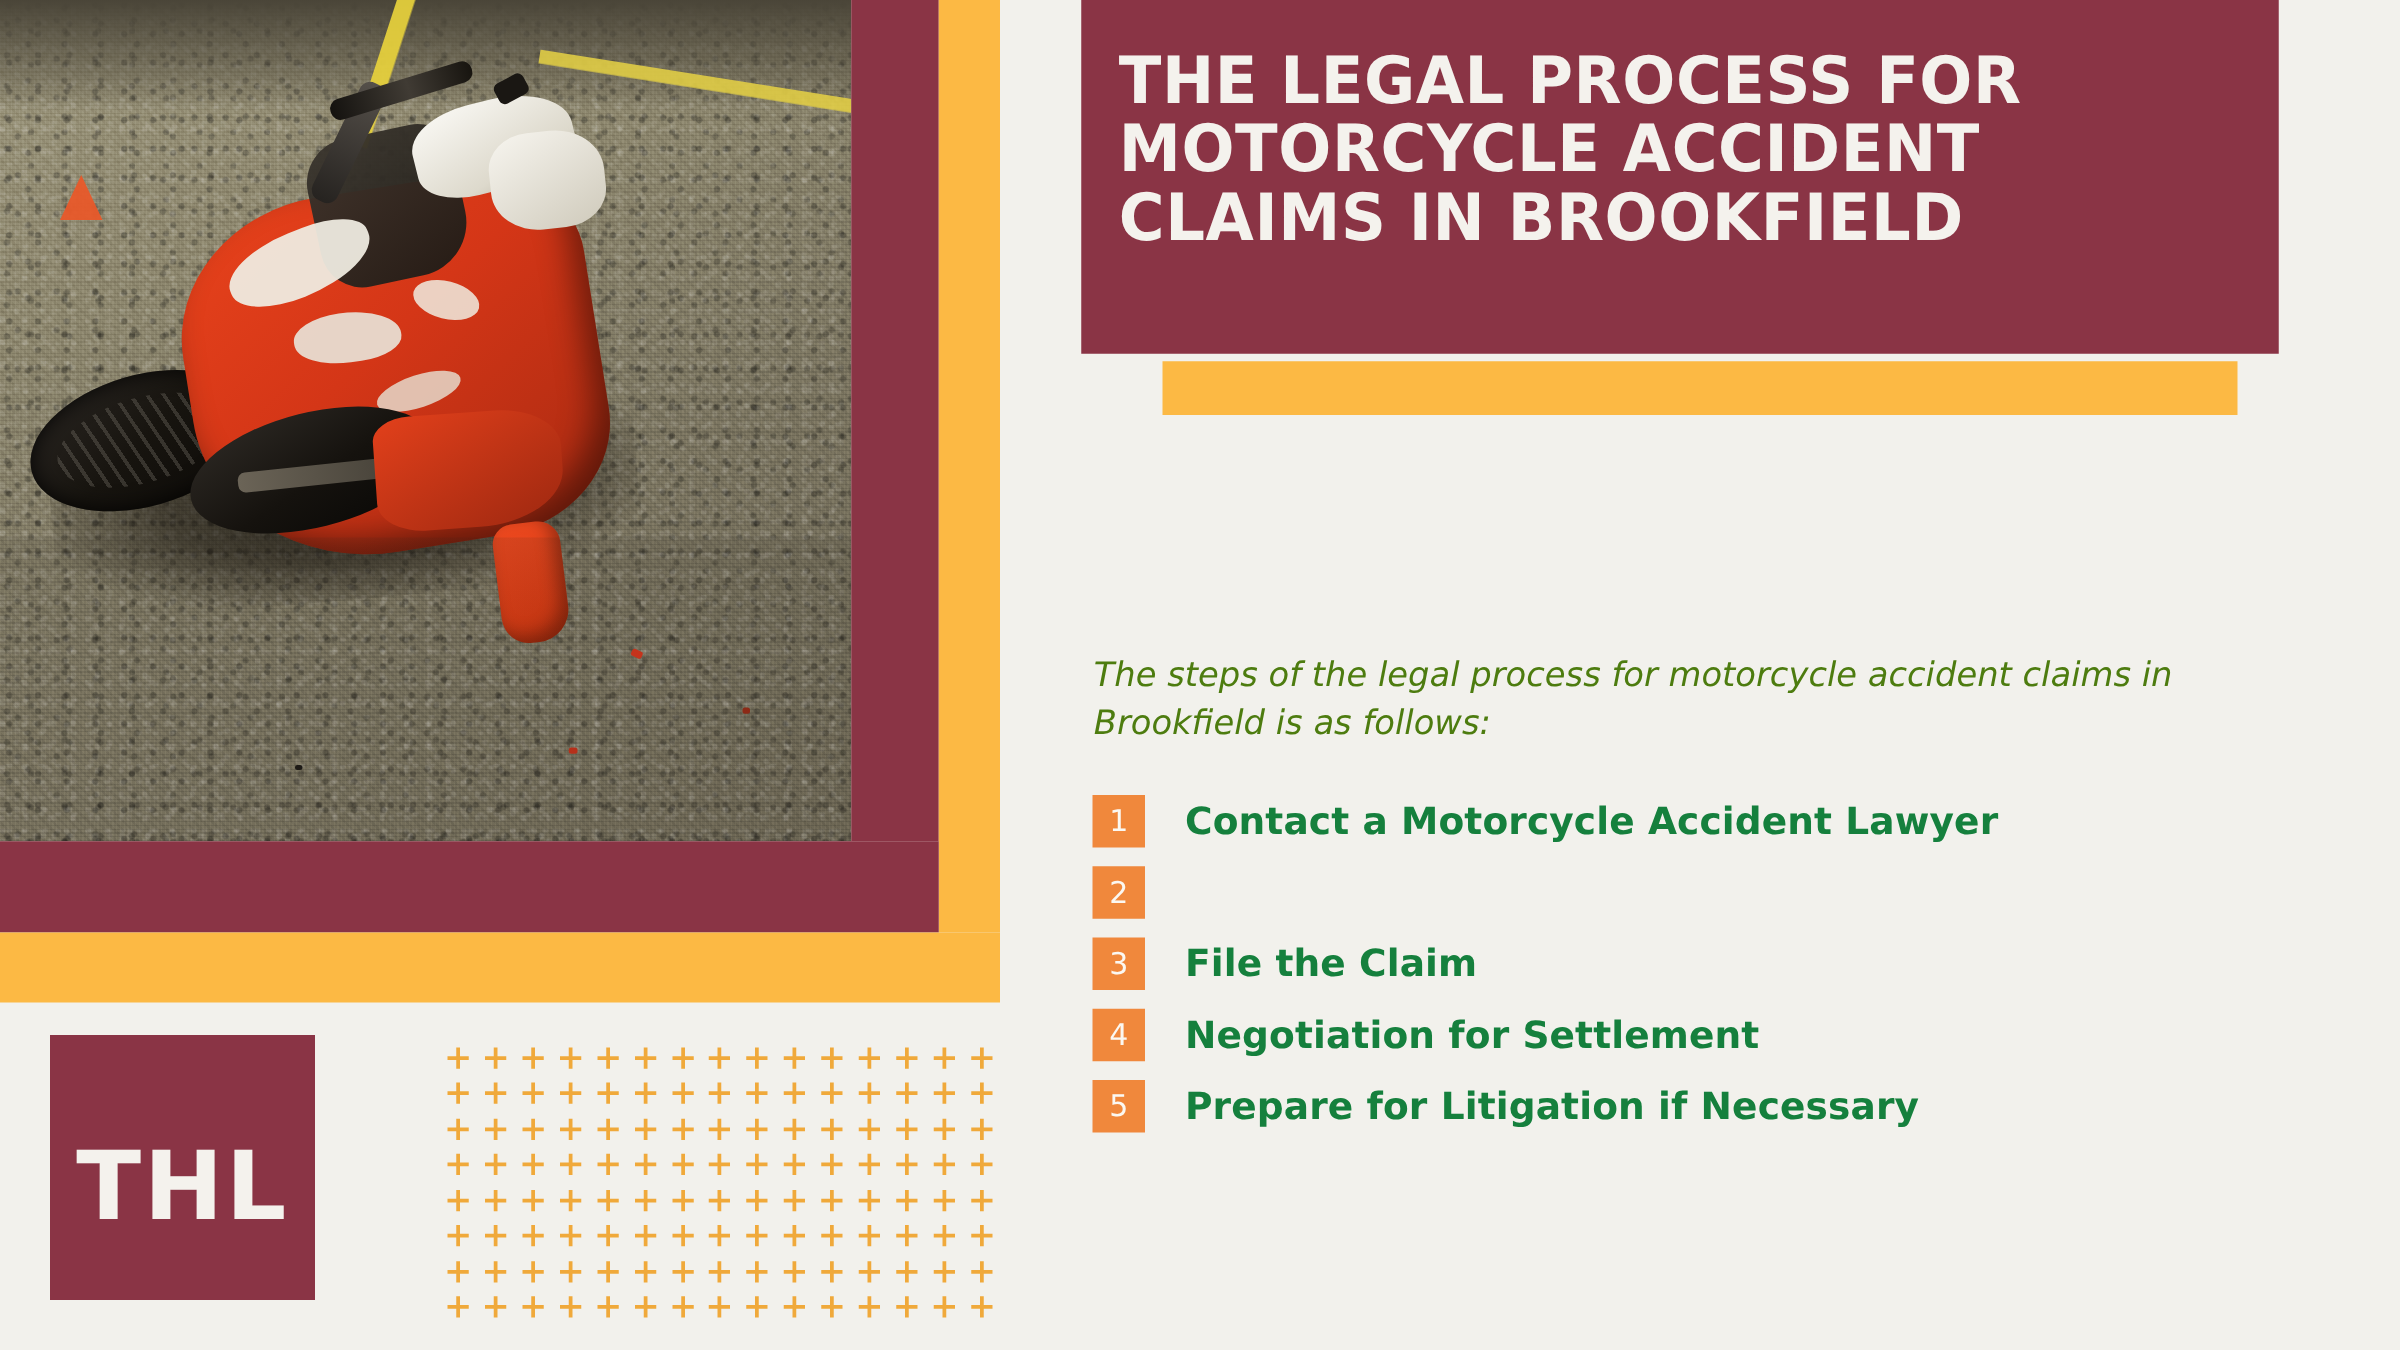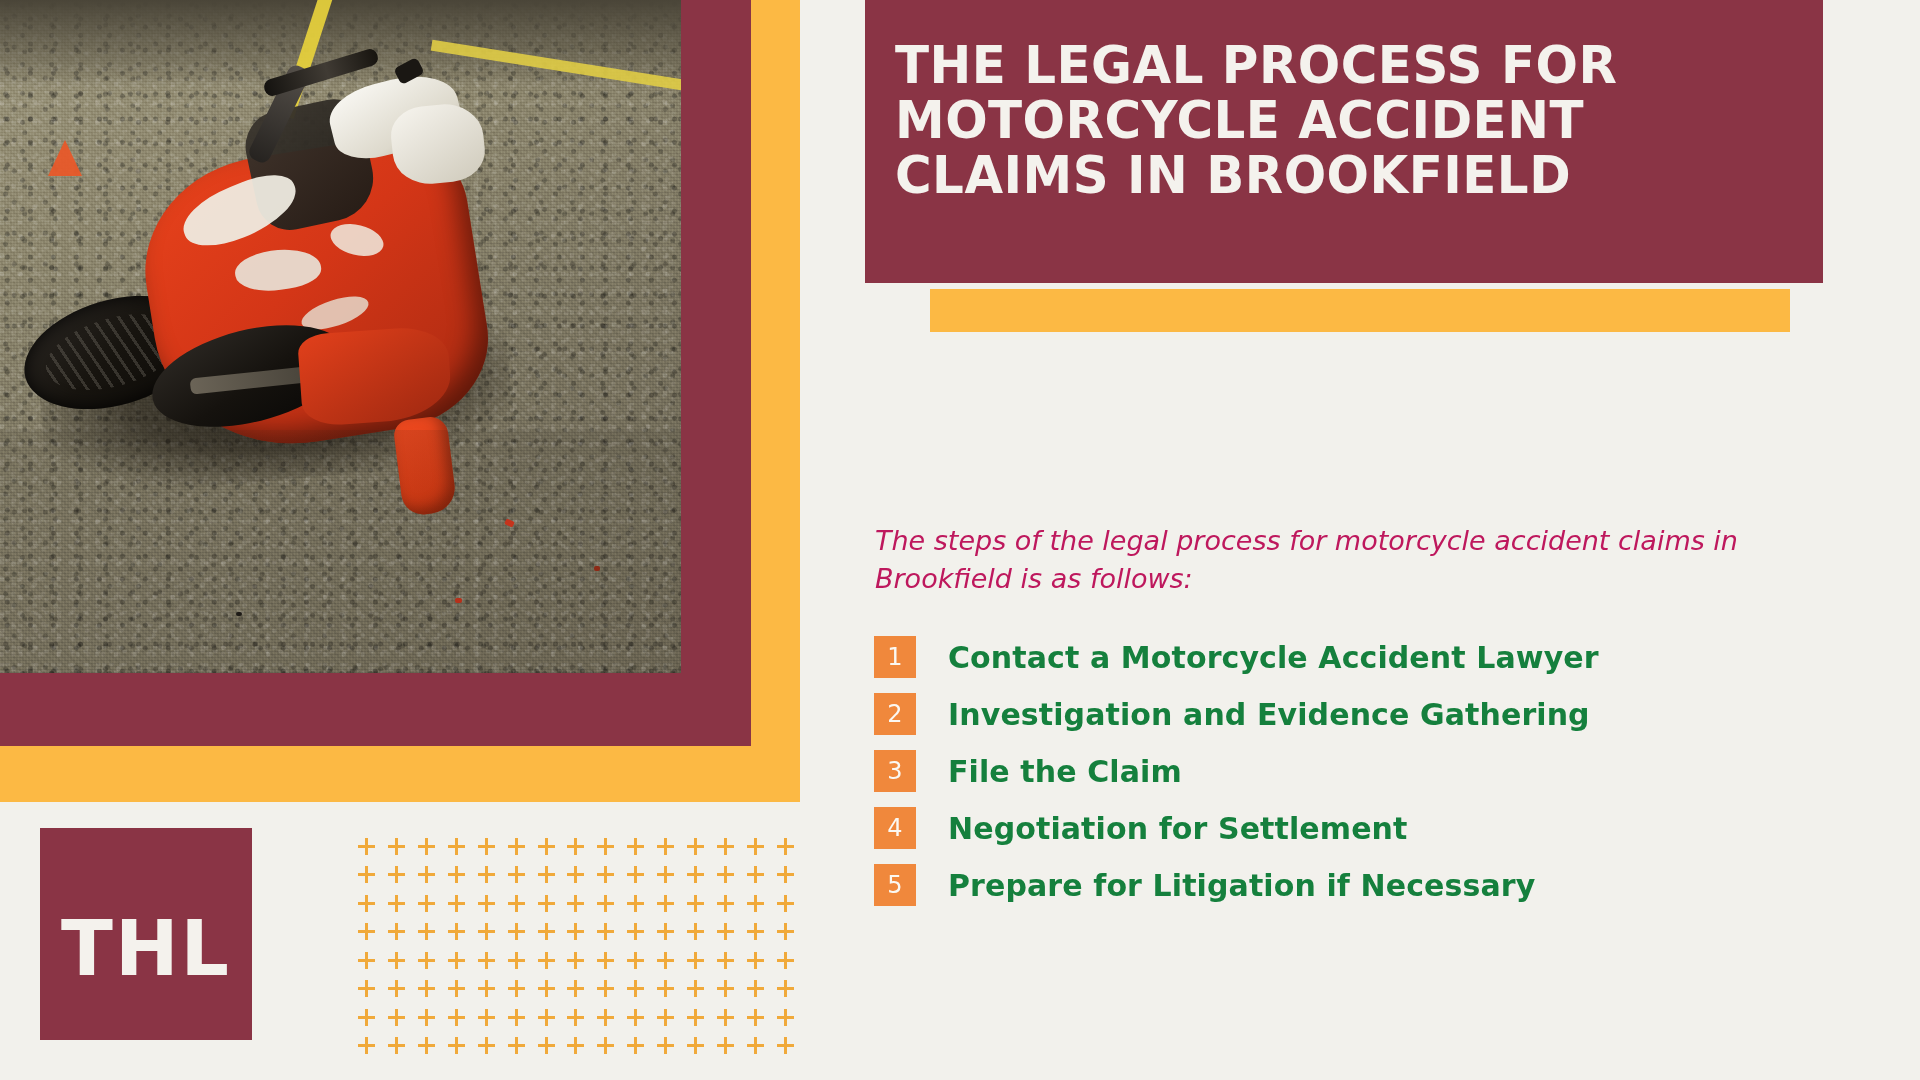--- a/index.html
+++ b/index.html
@@ -185,21 +185,21 @@
     position:absolute;left:930px;top:289px;width:860px;height:43px;background:#fcb944;
   }
 
   
   .intro{
     position:absolute;left:875px;top:522px;width:910px;
     font-family:"DejaVu Sans", sans-serif;
     font-style:italic;
     font-size:27px;
     line-height:1.42;
-    color:#be185d;
+    color:#4d7c0f;
     white-space:pre-line;
   }
   .steps{position:absolute;left:874px;top:636px;width:920px;}
   .step-row{display:flex;align-items:center;margin-bottom:15px;height:42px;}
   .step-badge{
     width:42px;height:42px;flex:0 0 42px;background:#f0883c;
     color:#fbf8f2;
     font-family:"DejaVu Sans", sans-serif;
     font-size:24px;font-weight:normal;
     display:flex;align-items:center;justify-content:center;
@@ -293,21 +293,20 @@
 
   <div class="intro">The steps of the legal process for motorcycle accident claims in Brookfield is as follows:</div>
 
   <div class="steps">
     <div class="step-row">
       <div class="step-badge">1</div>
       <div class="step-label">Contact a Motorcycle Accident Lawyer</div>
     </div>
     <div class="step-row">
       <div class="step-badge">2</div>
-      <div class="step-label">Investigation and Evidence Gathering</div>
     </div>
     <div class="step-row">
       <div class="step-badge">3</div>
       <div class="step-label">File the Claim</div>
     </div>
     <div class="step-row">
       <div class="step-badge">4</div>
       <div class="step-label">Negotiation for Settlement</div>
     </div>
     <div class="step-row">

